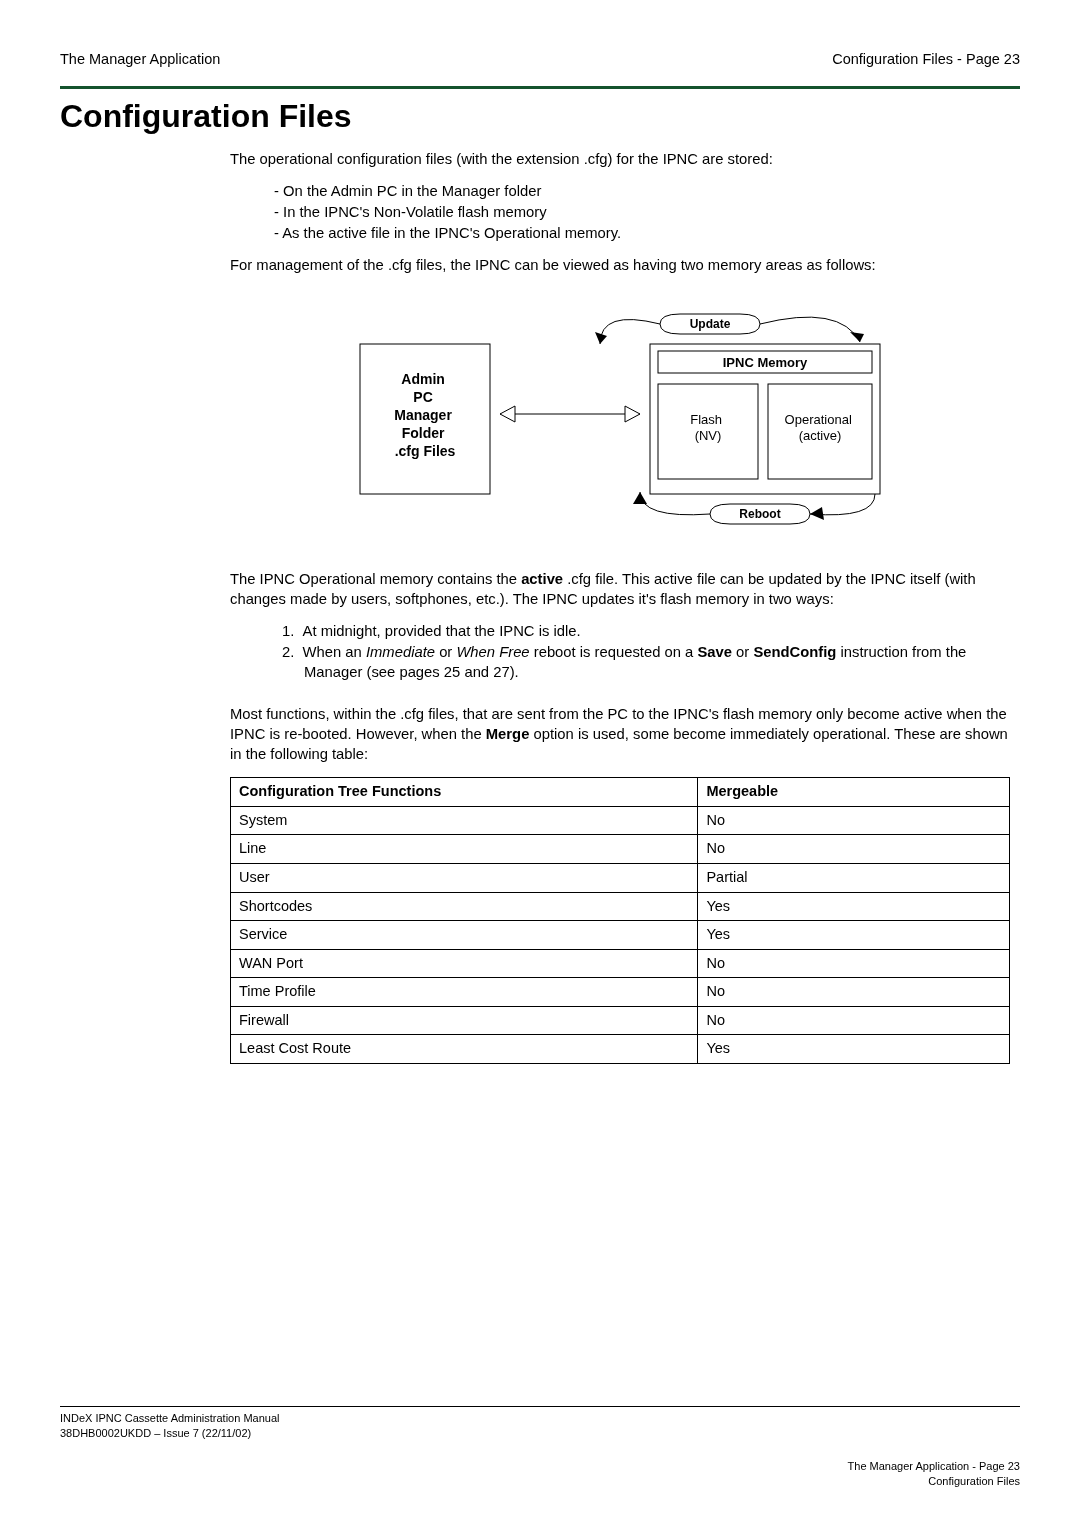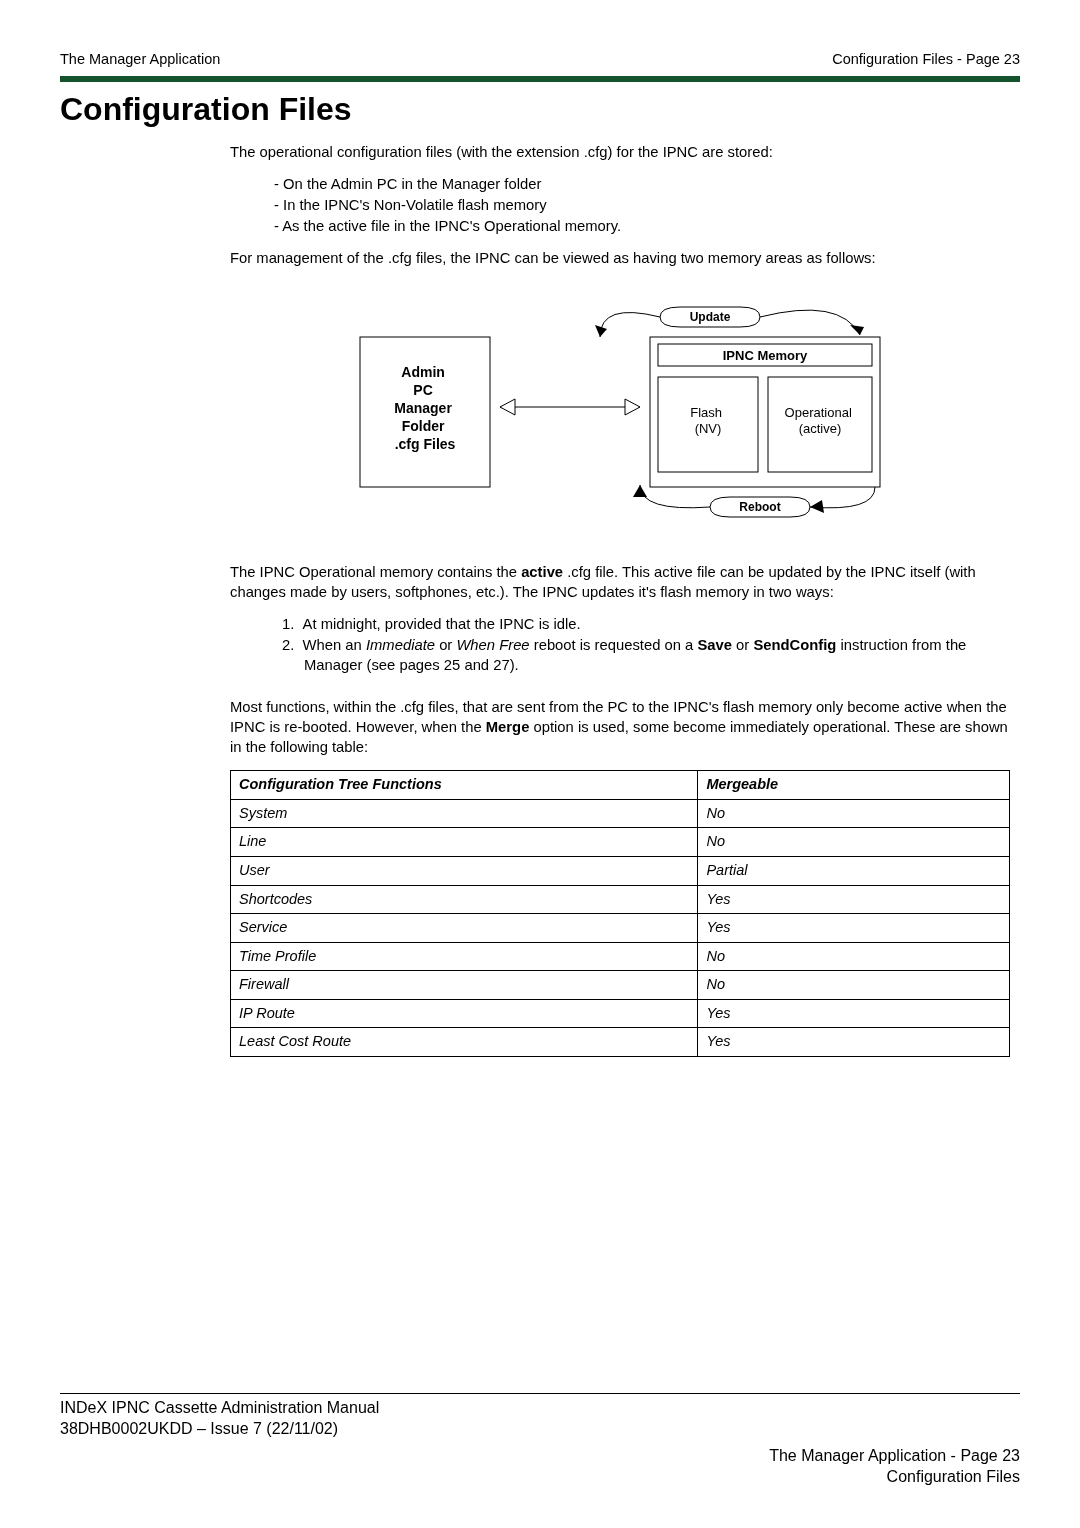--- a/index.html
+++ b/index.html
@@ -11,22 +11,22 @@
     margin: 0;
     padding: 50px 60px 40px 60px;
     width: 1080px;
     min-height: 1528px;
     box-sizing: border-box;
     position: relative;
   }
   .header-row {
     display: flex;
     justify-content: space-between;
-    border-bottom: 6px solid #14532d;
-    padding-bottom: 6px;
+    border-bottom: 3px solid #14532d;
+    padding-bottom: 16px;
     margin-bottom: 6px;
     font-size: 14.5px;
   }
   h1 {
     font-size: 32px;
     font-weight: bold;
     margin: 0 0 4px 0;
   }
   .indent-body {
     margin-left: 170px;
@@ -64,34 +64,33 @@
     border-collapse: collapse;
     width: 100%;
     margin-top: 8px;
     font-size: 14.5px;
   }
   table.cfg-table th, table.cfg-table td {
     border: 1px solid #000;
     padding: 4px 8px;
     text-align: left;
     vertical-align: middle;
-    font-style: italic;
   }
   table.cfg-table th {
     font-weight: bold;
     background: #fff;
   }
   .footer {
     position: absolute;
     left: 60px;
     right: 60px;
     bottom: 40px;
     border-top: 1px solid #000;
     padding-top: 4px;
-    font-size: 16px;
+    font-size: 11px;
     display: flex;
     justify-content: space-between;
   }
   .footer .fcol {
     line-height: 1.3;
   }
   .footer .fcol.right {
     text-align: right;
     margin-top: 48px;
   }
@@ -202,30 +201,30 @@
         </tr>
         <tr>
           <td>Shortcodes</td>
           <td>Yes</td>
         </tr>
         <tr>
           <td>Service</td>
           <td>Yes</td>
         </tr>
         <tr>
+          <td>WAN Port</td>
+          <td>No</td>
+        </tr>
+        <tr>
           <td>Time Profile</td>
           <td>No</td>
         </tr>
         <tr>
           <td>Firewall</td>
           <td>No</td>
-        </tr>
-        <tr>
-          <td>IP Route</td>
-          <td>Yes</td>
         </tr>
         <tr>
           <td>Least Cost Route</td>
           <td>Yes</td>
         </tr>
       </tbody>
   </table>
 </div>
 
 <div class="footer">

